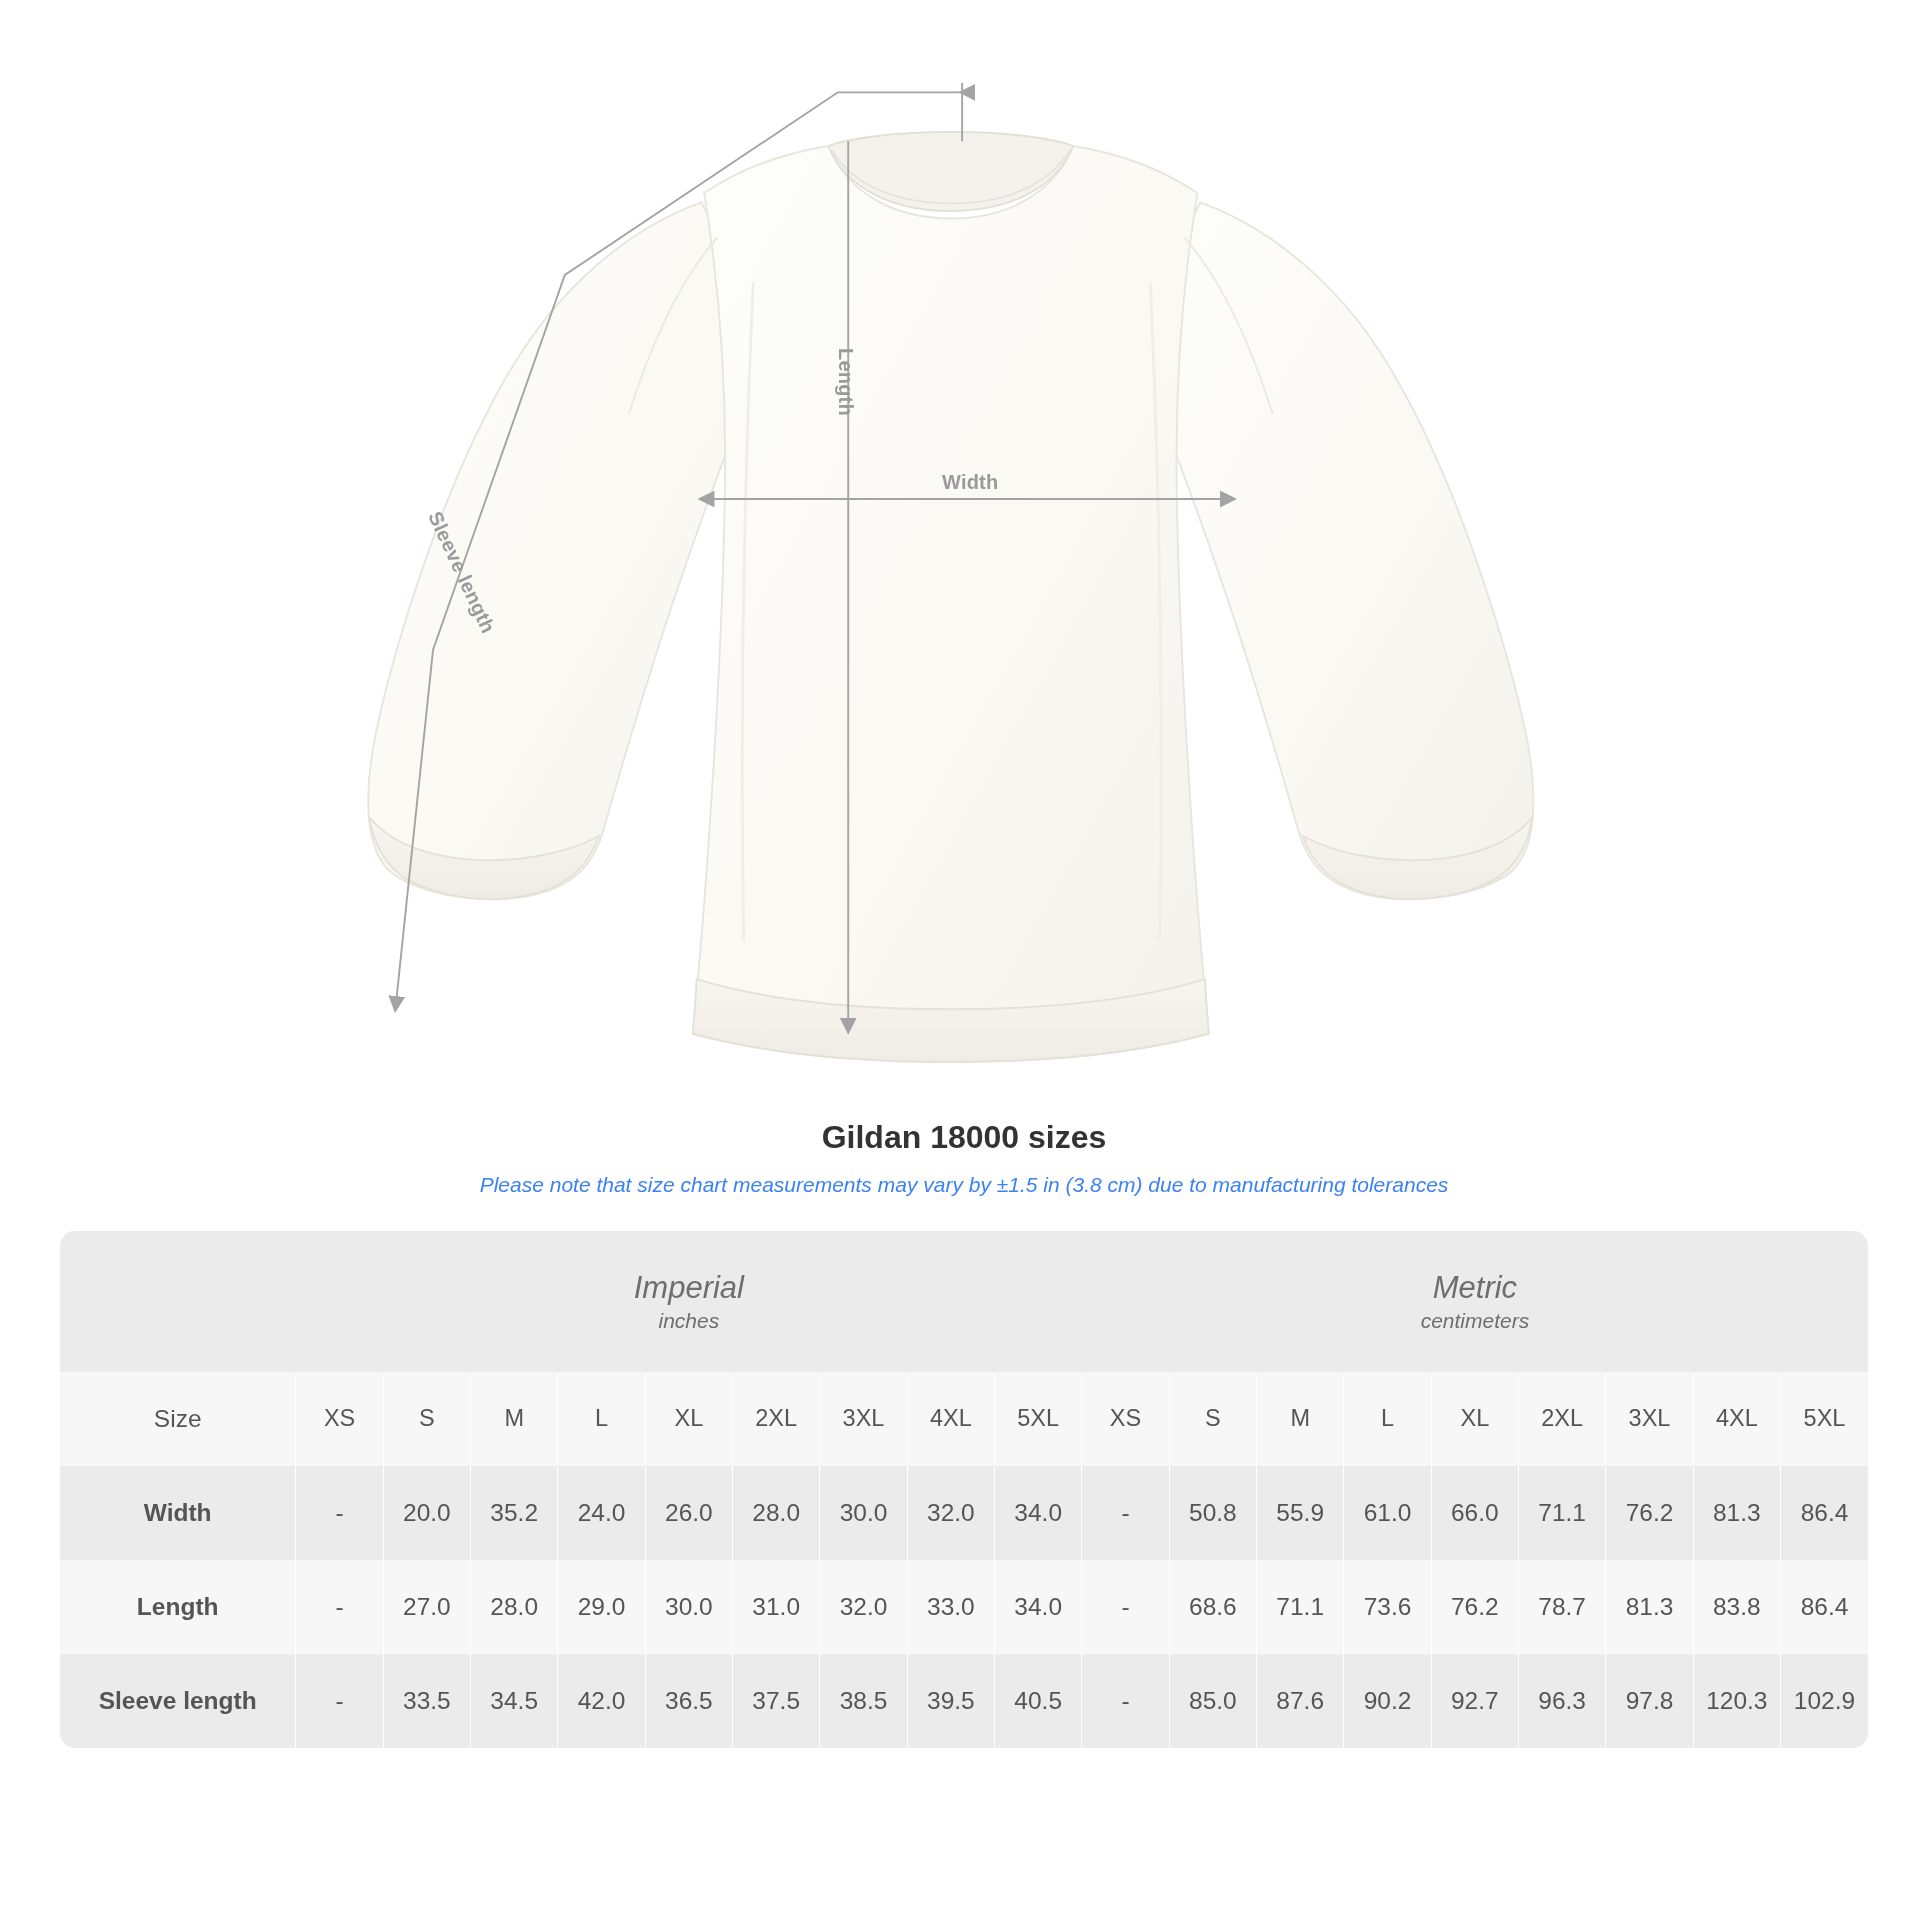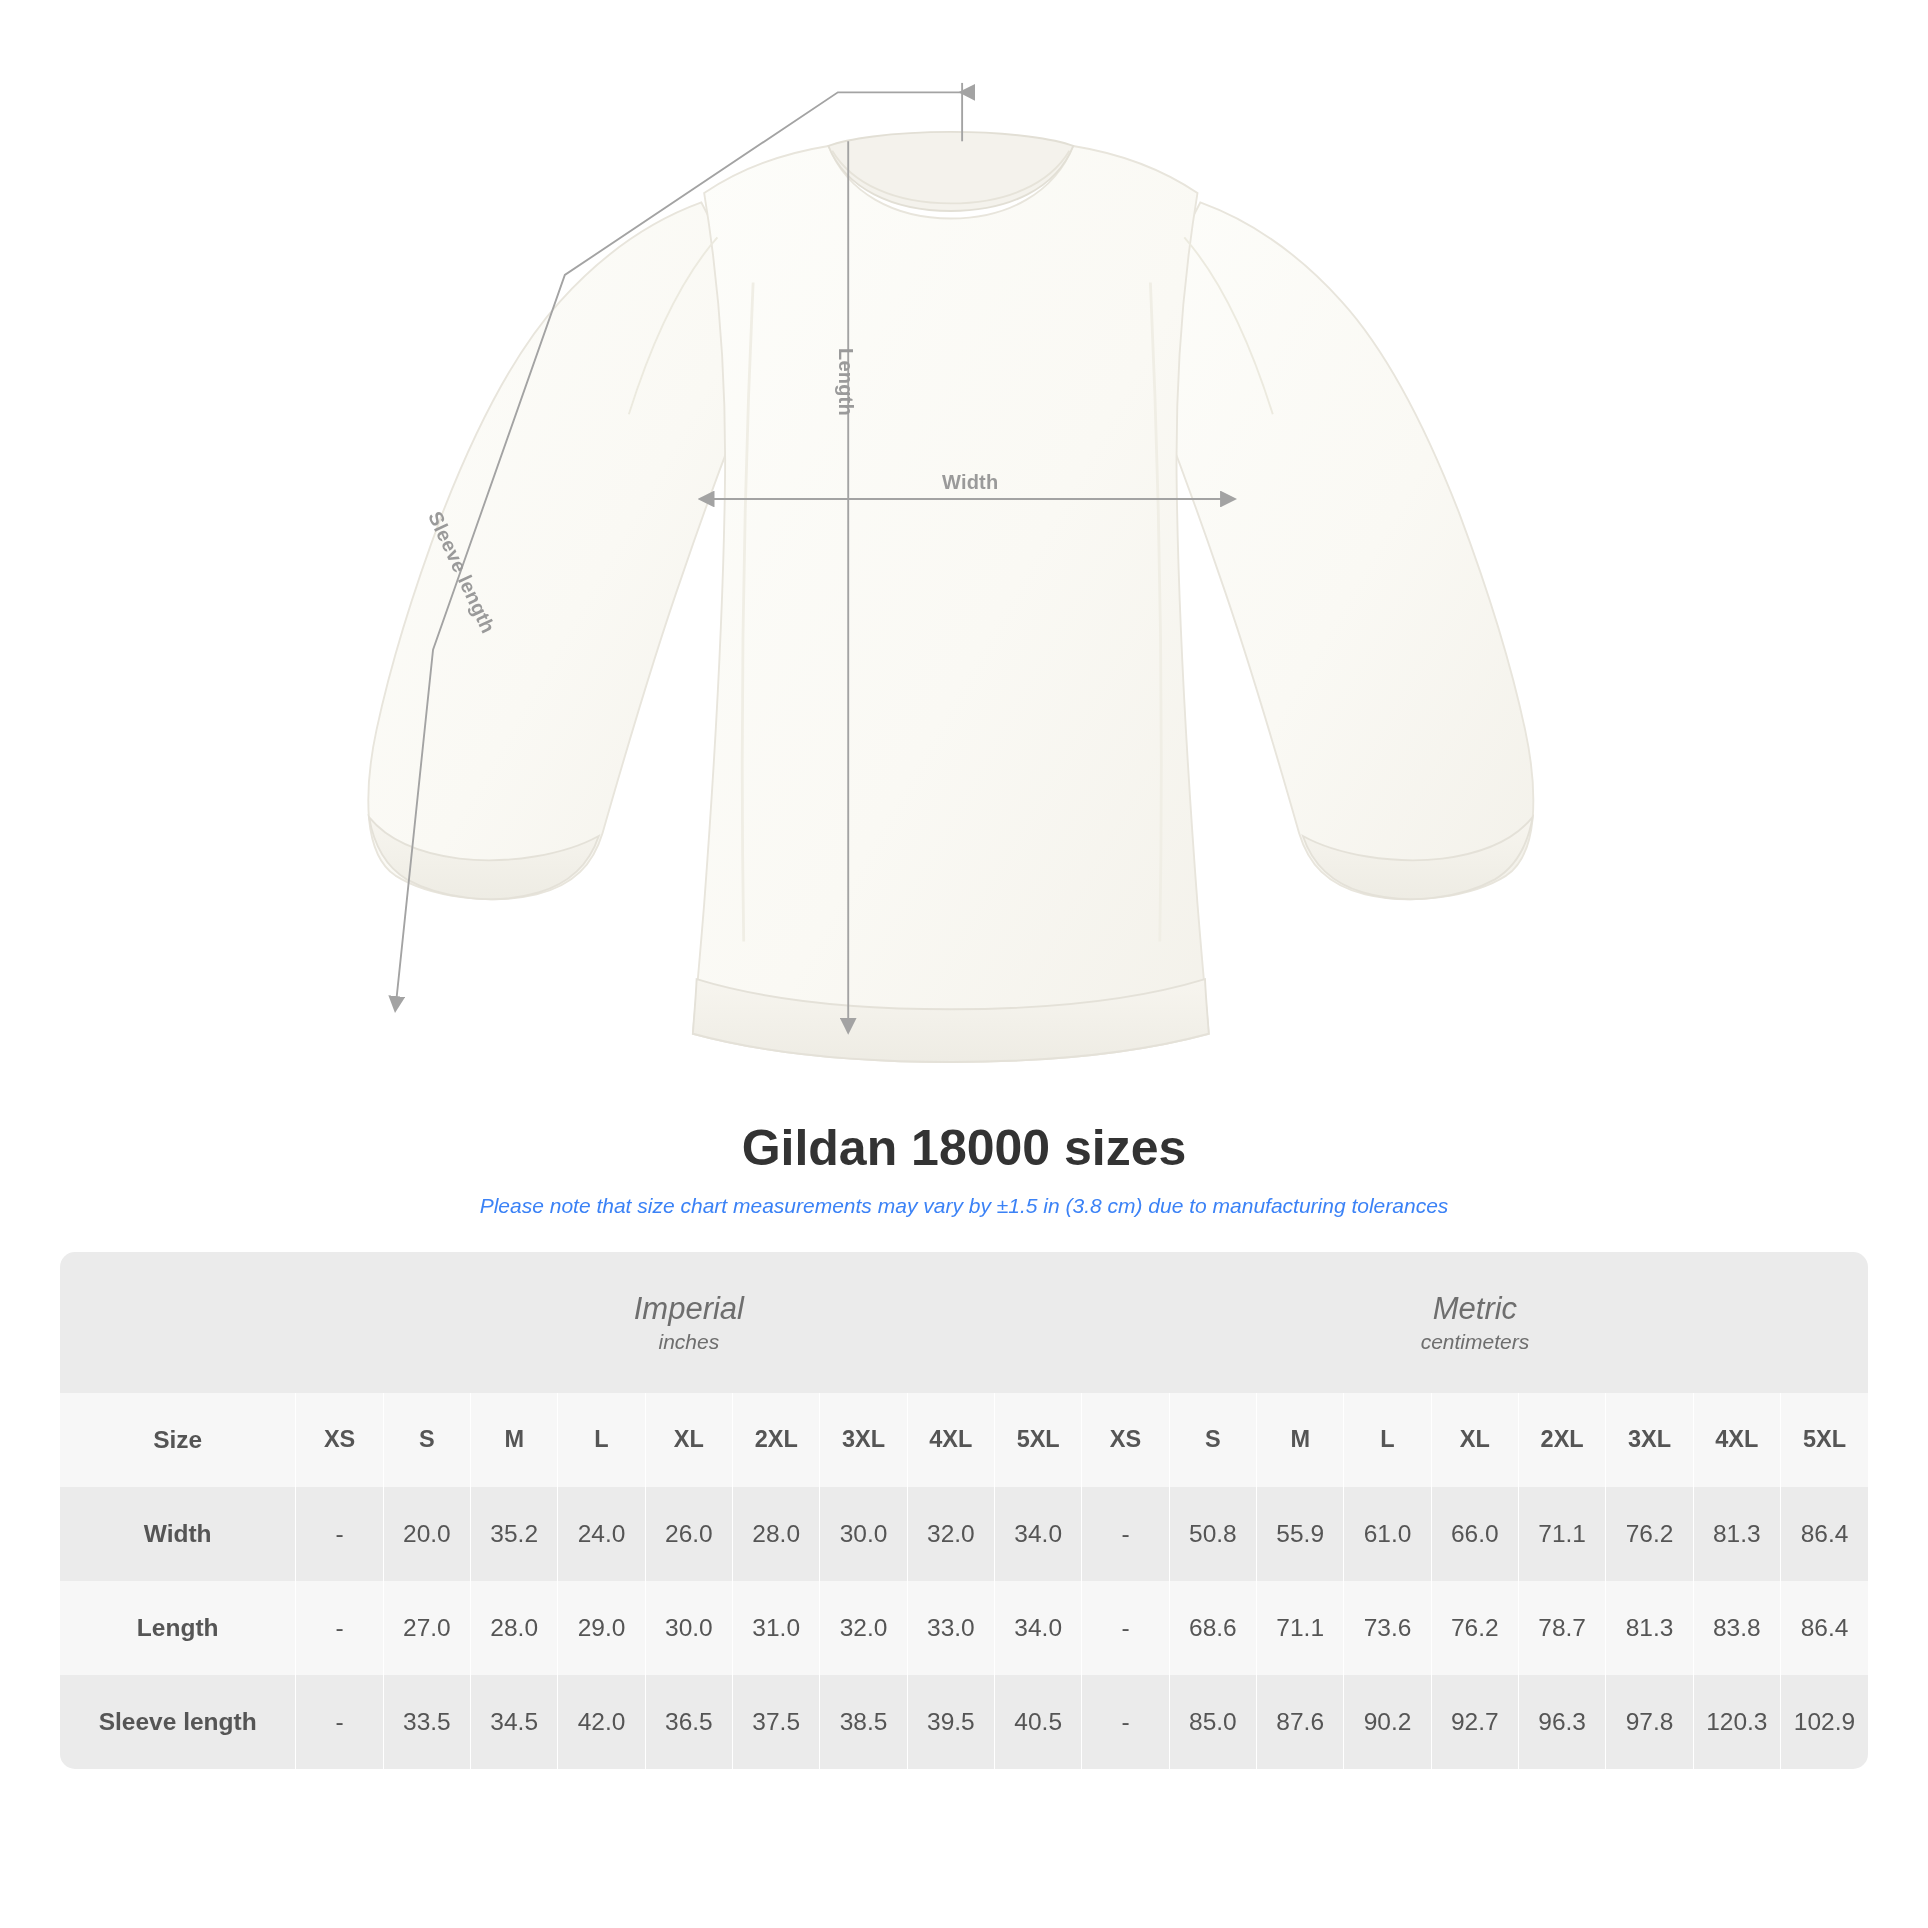--- a/index.html
+++ b/index.html
@@ -54,21 +54,21 @@
     transform: rotate(65deg);
     transform-origin: left top;
   }
 
   
   .title-block {
     text-align: center;
     margin-top: 7.5px;
   }
   .chart-title {
-    font-size: 50px;
+    font-size: 32px;
     font-weight: bold;
     color: #333333;
     margin: 3px 0 17px 0;
   }
   .chart-note {
     font-size: 21px;
     font-style: italic;
     color: #3b82f6;
     margin: 0;
   }
@@ -108,21 +108,21 @@
     font-style: italic;
     color: #6e6e6e;
     margin-top: 3.8px;
   }
 
   
   .size-head td {
     background: #f7f7f7;
     height: 94px;
     font-size: 23.5px;
-    font-weight: bold;
+    font-weight: normal;
     color: #555555;
   }
   .size-head td.rowlabel {
     font-size: 24.5px;
   }
 
   
   .data-row td {
     height: 94px;
     font-size: 24.5px;

